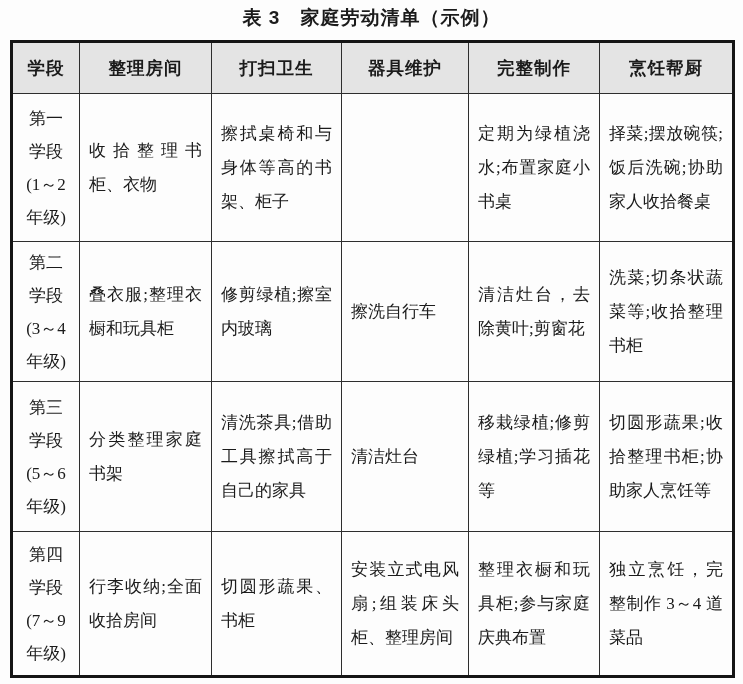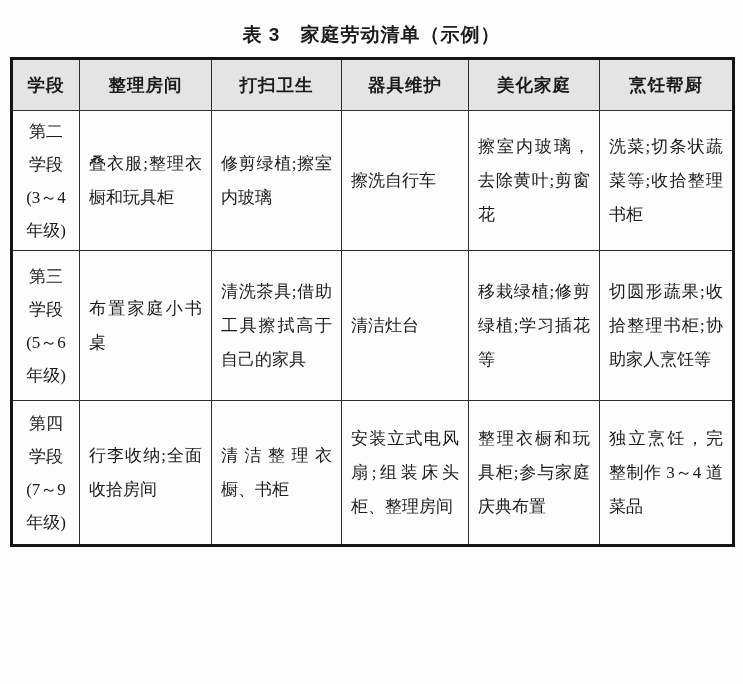--- a/index.html
+++ b/index.html
@@ -9,21 +9,21 @@
     width: 743px;
     height: 684px;
     overflow: hidden;
     font-family: "Liberation Serif", "DejaVu Serif", serif;
     color: var(--text, #1b1b1b);
   }
   .page {
     width: 743px;
     height: 684px;
     box-sizing: border-box;
-    padding-top: 22px;
+    padding-top: 5px;
   }
   .title {
     text-align: center;
     font-family: "Liberation Sans", "DejaVu Sans", sans-serif;
     font-weight: bold;
     font-size: 19px;
     letter-spacing: 1px;
     margin-bottom: 9px;
     white-space: pre;
   }
@@ -83,53 +83,64 @@
       <col style="width:127px">
       <col style="width:131px">
       <col style="width:134px">
     </colgroup>
     <thead>
       <tr>
         <th>学段</th>
         <th>整理房间</th>
         <th>打扫卫生</th>
         <th>器具维护</th>
-        <th>美化家庭</th>
+        <th>完整制作</th>
         <th>烹饪帮厨</th>
       </tr>
     </thead>
     <tbody>
+      <tr class="r1">
+        <td class="stage">第一
+学段
+(1～2
+年级)</td>
+        <td class="task">收拾整理书柜、衣物</td>
+        <td class="task">擦拭桌椅和与身体等高的书架、柜子</td>
+        <td class="task"></td>
+        <td class="task">定期为绿植浇水;布置家庭小书桌</td>
+        <td class="task">择菜;摆放碗筷;饭后洗碗;协助家人收拾餐桌</td>
+      </tr>
       <tr class="r2">
         <td class="stage">第二
 学段
 (3～4
 年级)</td>
         <td class="task">叠衣服;整理衣橱和玩具柜</td>
         <td class="task">修剪绿植;擦室内玻璃</td>
         <td class="task">擦洗自行车</td>
-        <td class="task">擦室内玻璃，去除黄叶;剪窗花</td>
+        <td class="task">清洁灶台，去除黄叶;剪窗花</td>
         <td class="task">洗菜;切条状蔬菜等;收拾整理书柜</td>
       </tr>
       <tr class="r3">
         <td class="stage">第三
 学段
 (5～6
 年级)</td>
-        <td class="task">布置家庭小书桌</td>
+        <td class="task">分类整理家庭书架</td>
         <td class="task">清洗茶具;借助工具擦拭高于自己的家具</td>
         <td class="task">清洁灶台</td>
         <td class="task">移栽绿植;修剪绿植;学习插花等</td>
         <td class="task">切圆形蔬果;收拾整理书柜;协助家人烹饪等</td>
       </tr>
       <tr class="r4">
         <td class="stage">第四
 学段
 (7～9
 年级)</td>
         <td class="task">行李收纳;全面收拾房间</td>
-        <td class="task">清洁整理衣橱、书柜</td>
+        <td class="task">切圆形蔬果、书柜</td>
         <td class="task">安装立式电风扇;组装床头柜、整理房间</td>
         <td class="task">整理衣橱和玩具柜;参与家庭庆典布置</td>
         <td class="task">独立烹饪，完整制作 3～4 道菜品</td>
       </tr>
     </tbody>
   </table>
 </div>
 
 </body></html>

